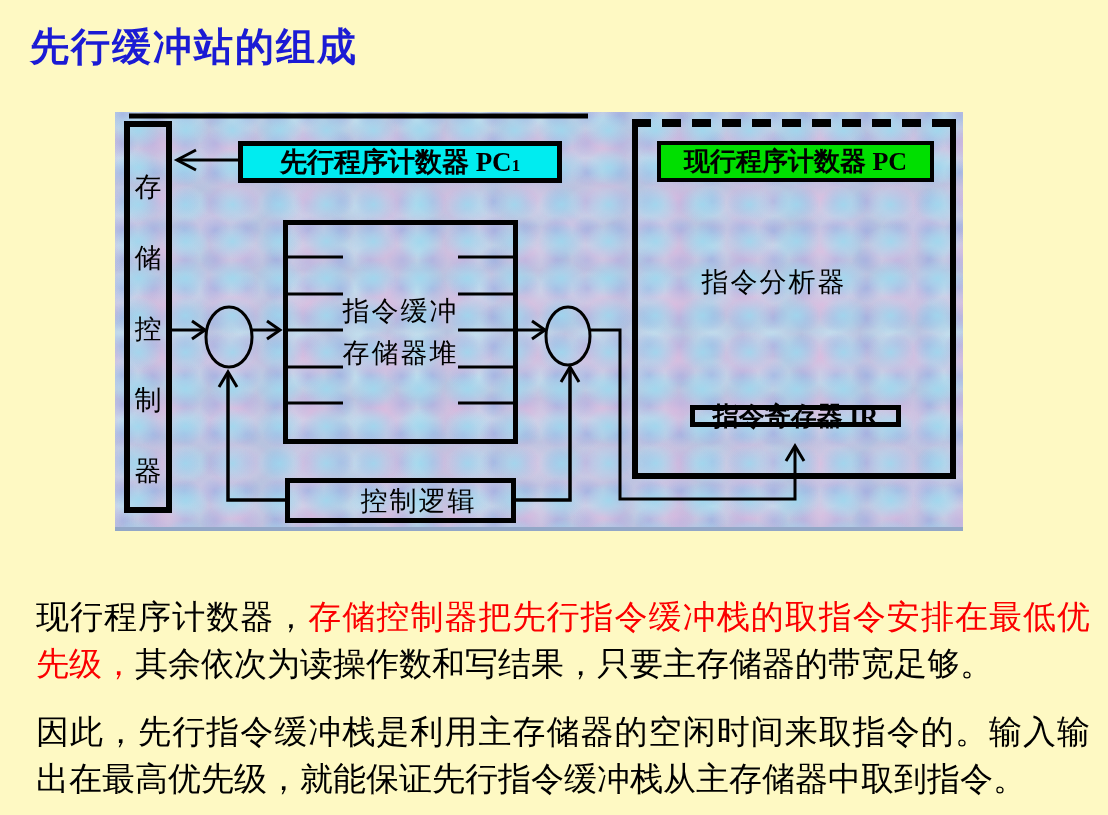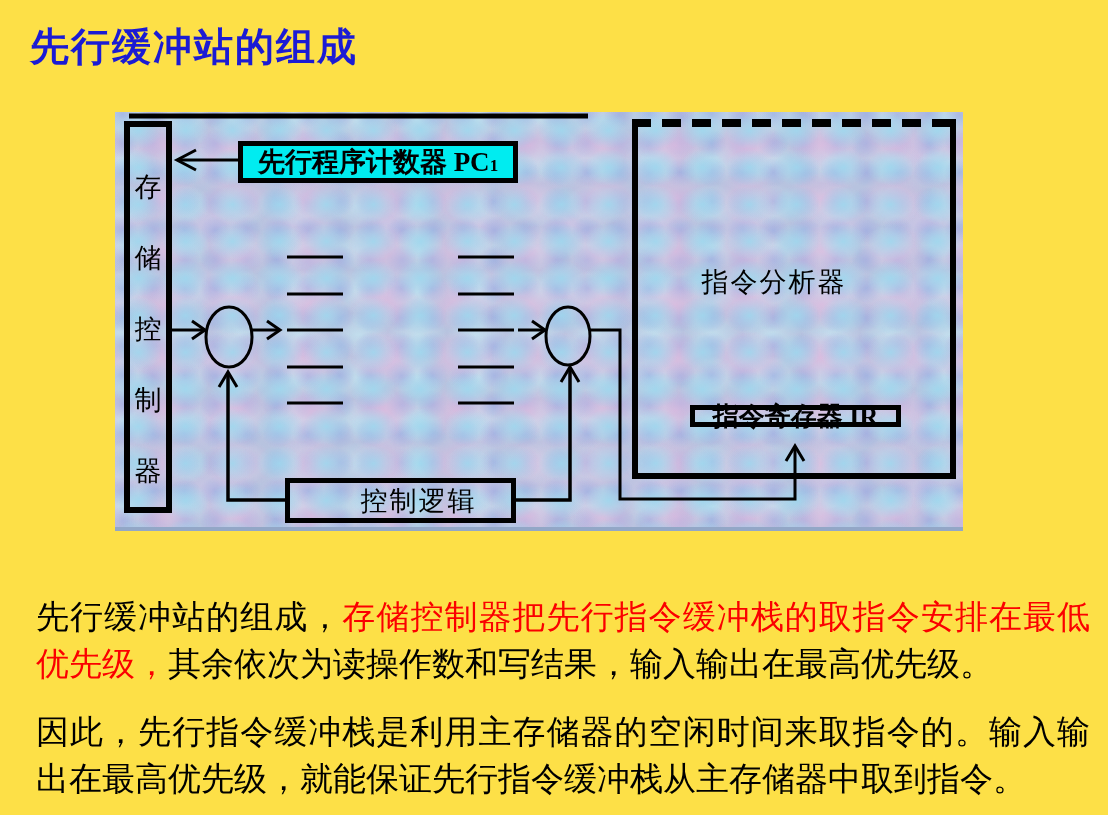--- a/index.html
+++ b/index.html
@@ -1,19 +1,19 @@
 <!DOCTYPE html>
 <html><head>
 <meta charset="utf-8">
 <style>
   * { margin:0; padding:0; box-sizing:border-box; }
   html,body { background:#ffffff; }
   .page {
     position:relative; width:1108px; height:815px;
-    background:#fde047; overflow:hidden;
+    background:#fef9c3; overflow:hidden;
     font-family:"Liberation Sans", sans-serif;
   }
   .title {
     position:absolute; left:30px; top:20px;
     font-size:39px; font-weight:700; color:#1b1bd4;
     letter-spacing:2px; white-space:nowrap;
   }
   
   .diagram {
     position:absolute; left:115px; top:112px; width:848px; height:419px;
@@ -33,21 +33,21 @@
   .label-serif { font-family:"Liberation Serif", serif; color:#000; }
 
   .storage-box {
     left:9px; top:9px; width:48px; height:392px;
     border:6px solid #000;
     display:flex; flex-direction:column; align-items:center;
     justify-content:space-between; padding:42px 0 18px 0;
     font-size:27px;
   }
   .pc1-box {
-    left:123px; top:29px; width:280px; height:42px;
+    left:123px; top:29px; width:324px; height:42px;
     background:#00ecf0; border:5px solid #000;
     display:flex; align-items:center; justify-content:center;
     font-size:27px; font-weight:700; white-space:nowrap;
   }
   .pc1-box sub { font-size:17px; line-height:1; align-self:flex-end; margin-bottom:4px; }
   .pc-box {
     left:542px; top:29px; width:277px; height:41px;
     background:#00df00; border:4px solid #000;
     display:flex; align-items:center; justify-content:center;
     font-size:26px; font-weight:700; white-space:nowrap;
@@ -139,32 +139,39 @@
     </div>
 
     <div class="dbox analyzer-box"></div>
     <div class="analyzer-dash"></div>
 
     <div class="dbox pc1-box label-serif">
       <span>先行程序计数器 PC</span>
         <sub>1</sub>
     </div>
 
+    <div class="dbox pc-box label-serif">
+      <span>现行程序计数器 PC</span>
+    </div>
 
     <div class="dbox analyzer-label label-serif">指令分析器</div>
 
+    <div class="dbox buffer-box label-serif">
+      <div>指令缓冲</div>
+      <div>存储器堆</div>
+    </div>
 
     <div class="dbox ir-box label-serif">
       <span>指令寄存器 IR</span>
     </div>
 
     <div class="dbox control-box label-serif">
       <span>控制逻辑</span>
     </div>
 
   </div>
 
   <div class="bodytext">
-    <p><span>先行缓冲站的组成，</span><span class="red">存储控制器把先行指令缓冲栈的取指令安排在最低优先级，</span><span>其余依次为读操作数和写结果，输入输出在最高优先级。</span></p>
+    <p><span>现行程序计数器，</span><span class="red">存储控制器把先行指令缓冲栈的取指令安排在最低优先级，</span><span>其余依次为读操作数和写结果，只要主存储器的带宽足够。</span></p>
     <p>因此，先行指令缓冲栈是利用主存储器的空闲时间来取指令的。输入输出在最高优先级，就能保证先行指令缓冲栈从主存储器中取到指令。</p>
   </div>
 
 </div>
 
 </body></html>

